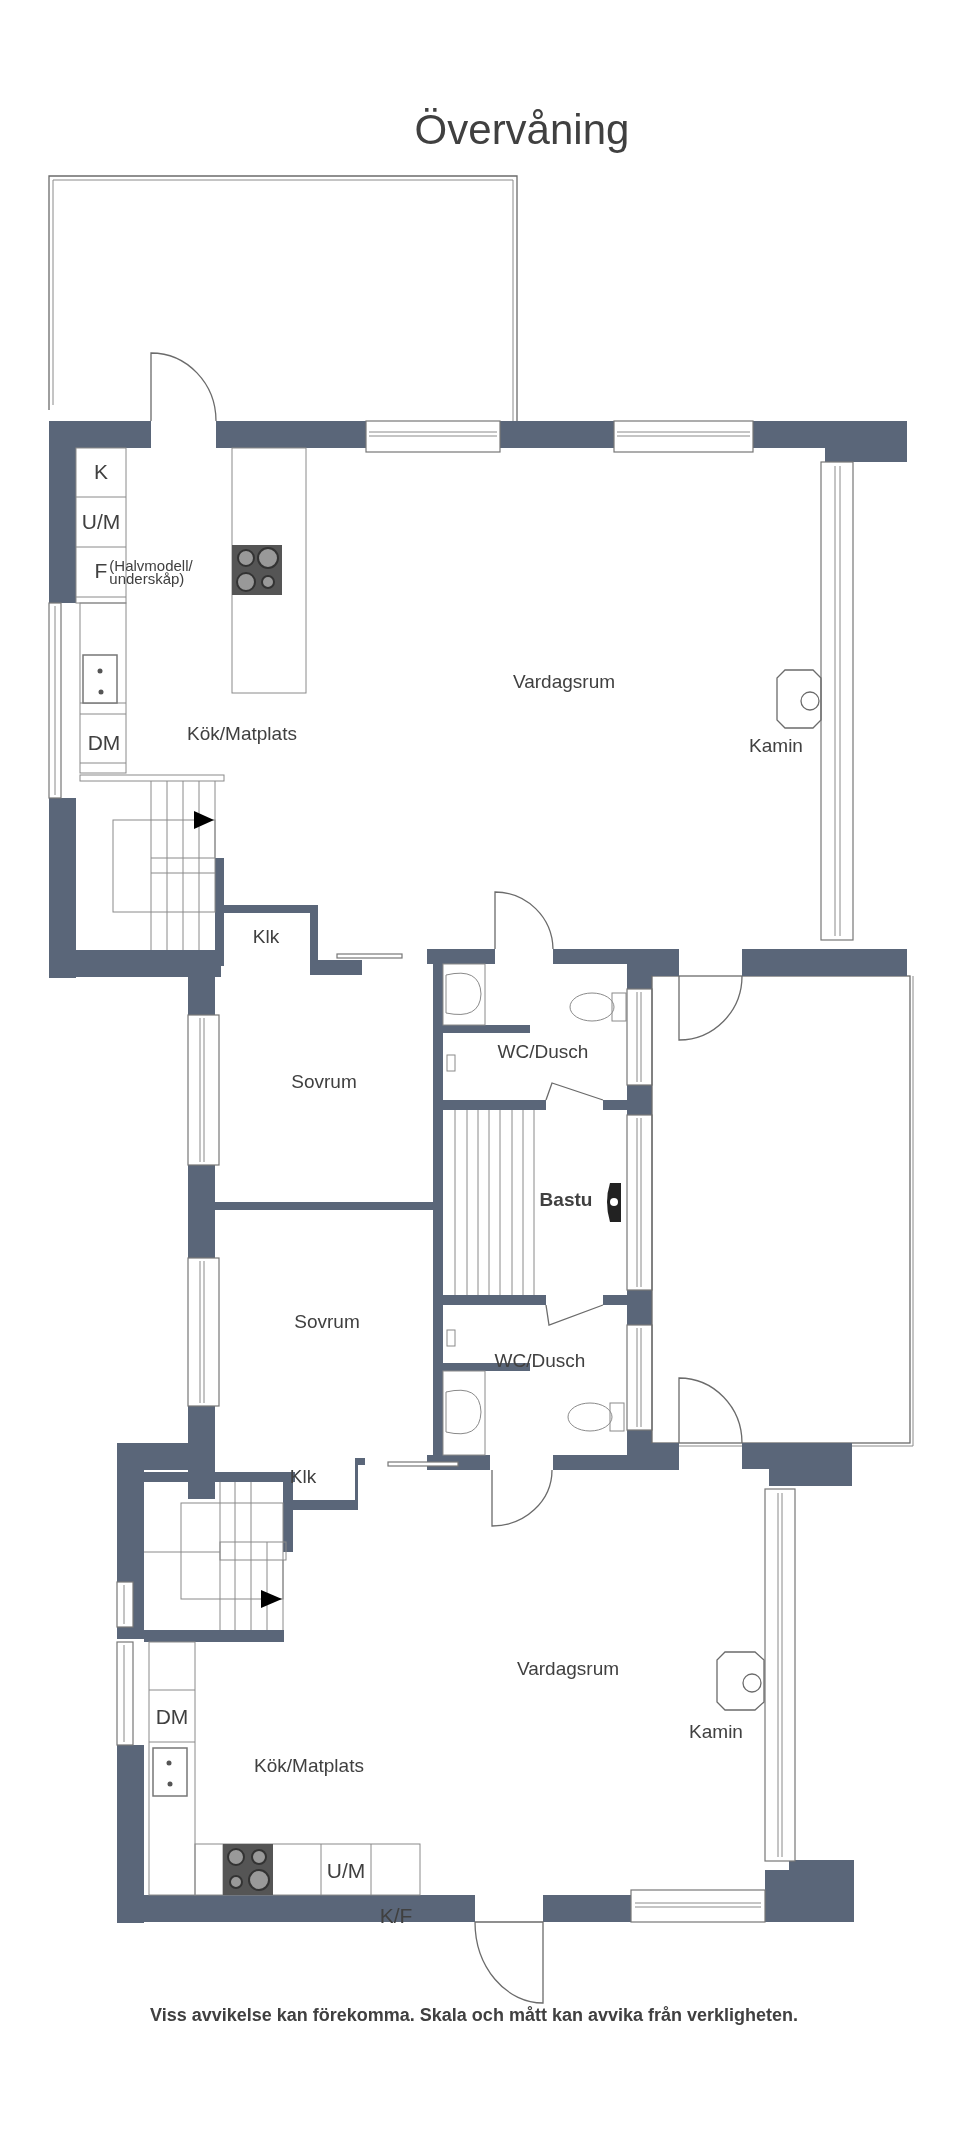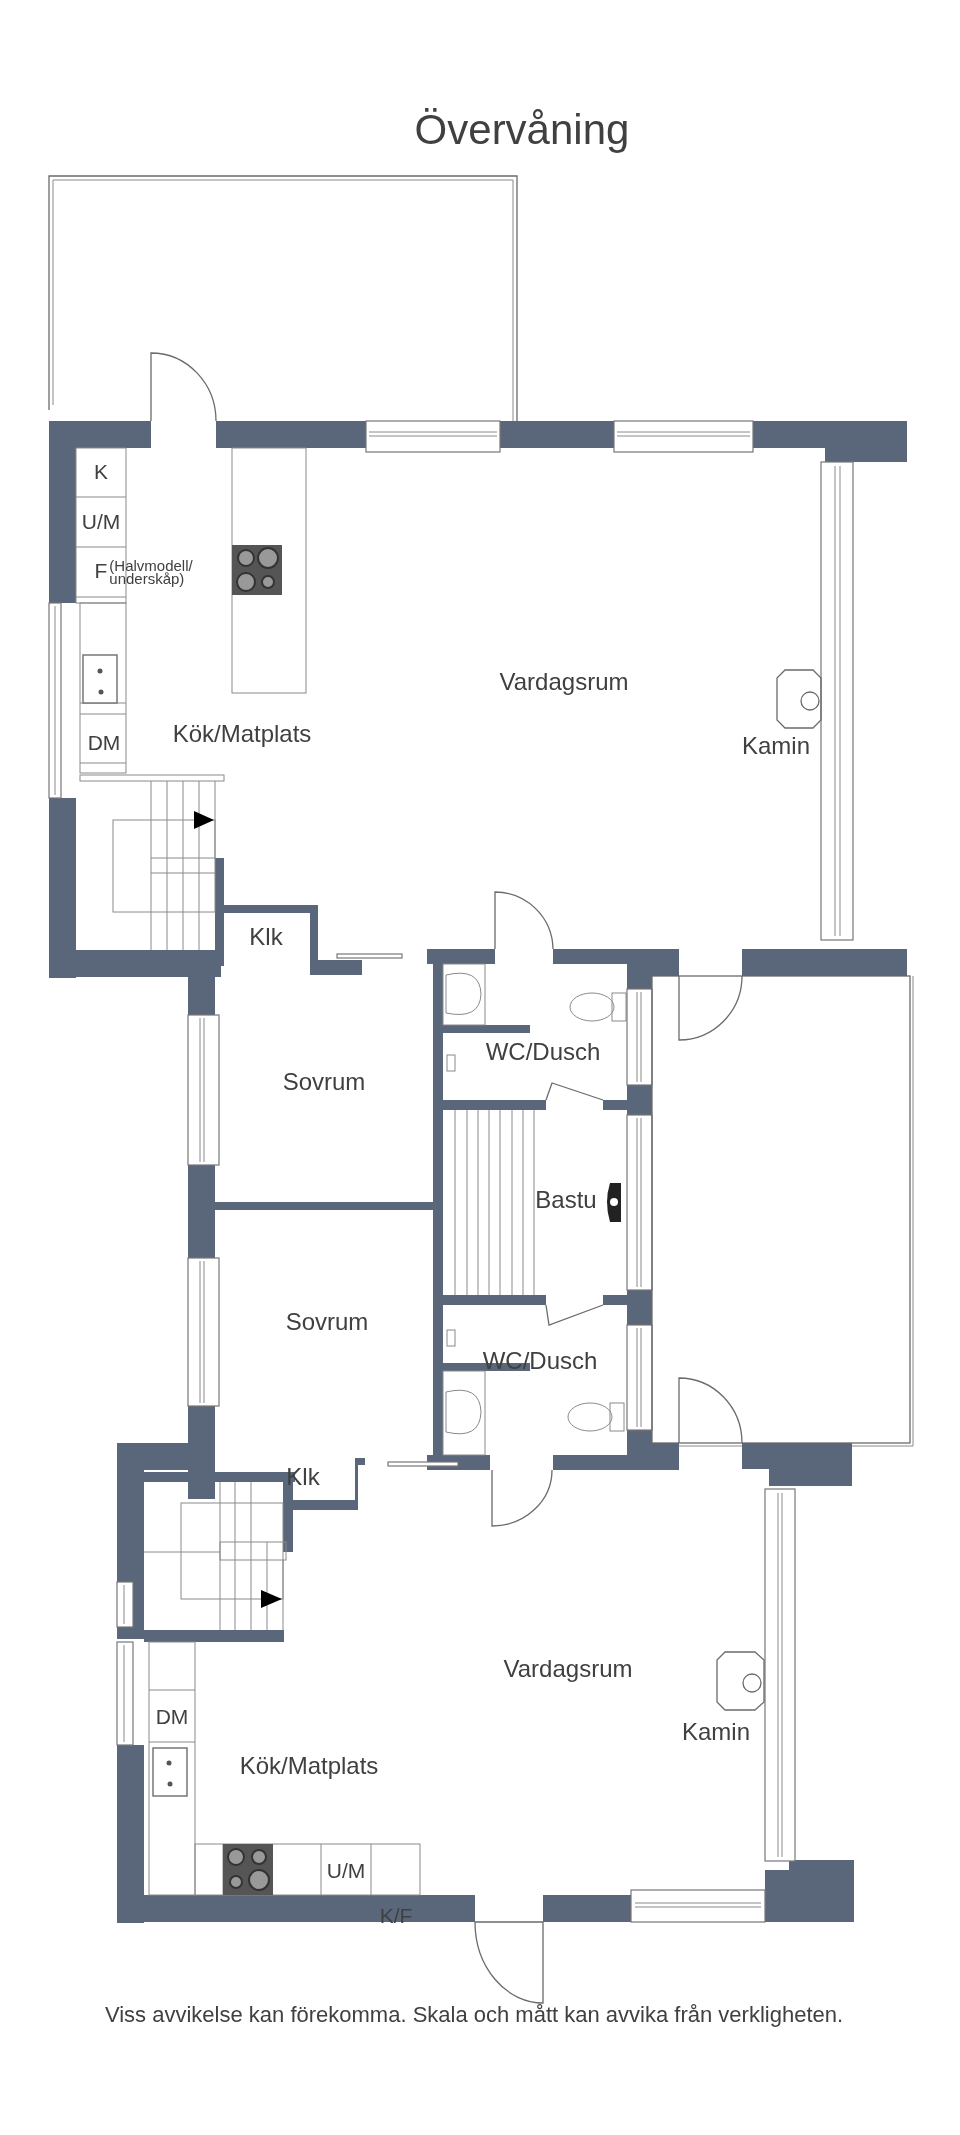--- a/index.html
+++ b/index.html
@@ -3,25 +3,25 @@
 <meta charset="utf-8">
 <style>
   html, body { margin:0; padding:0; background:#ffffff; }
   body { width:960px; height:2135px; position:relative; overflow:hidden; font-family:"Liberation Sans", "DejaVu Sans", sans-serif; color:#111; }
   #plan { position:absolute; left:0; top:0; width:960px; height:2135px; }
   .wall { fill:#5a6679; }
   .line { fill:none; stroke:#6b6b6b; stroke-width:1.3; }
   .thin { fill:none; stroke:#8a8a8a; stroke-width:1; }
   .win { fill:#ffffff; stroke:#777; stroke-width:1.2; }
   .label { position:absolute; transform:translate(-50%,-50%); white-space:nowrap; color:#404040; }
-  .room { font-size:24px; }
+  .room { font-size:19px; }
   .cab { font-size:21px; }
   .small { font-size:15px; line-height:13px; }
   .title { font-size:42px; }
-  .footer { font-size:22px; }
+  .footer { font-size:18px;font-weight:bold; }
 </style>
 </head>
 <body>
 
 <svg id="plan" viewBox="0 0 960 2135" xmlns="http://www.w3.org/2000/svg">
 
   <g>
     <path class="line" d="M49 410 V176 H517 V421"></path>
     <path class="thin" d="M53 405 V180 H513 V421"></path>
   </g>
@@ -293,21 +293,21 @@
   <div>(Halvmodell/</div>
   <div>underskåp)</div>
 </div>
 <div class="label cab" style="left:104px; top:743px;">DM</div>
 <div class="label room" style="left:242px; top:734px;">Kök/Matplats</div>
 <div class="label room" style="left:564px; top:682px;">Vardagsrum</div>
 <div class="label room" style="left:776px; top:746px;">Kamin</div>
 <div class="label room" style="left:266px; top:937px;">Klk</div>
 <div class="label room" style="left:324px; top:1082px;">Sovrum</div>
 <div class="label room" style="left:543px; top:1052px;">WC/Dusch</div>
-<div class="label room" style="left:566px; top:1200px;">Bastu</div>
+<div class="label room" style="left:566px; top:1200px;font-weight:bold;">Bastu</div>
 
 <div class="label room" style="left:327px; top:1322px;">Sovrum</div>
 <div class="label room" style="left:540px; top:1361px;">WC/Dusch</div>
 <div class="label room" style="left:303px; top:1477px;">Klk</div>
 <div class="label room" style="left:568px; top:1669px;">Vardagsrum</div>
 <div class="label room" style="left:716px; top:1732px;">Kamin</div>
 <div class="label cab" style="left:172px; top:1717px;">DM</div>
 <div class="label room" style="left:309px; top:1766px;">Kök/Matplats</div>
 <div class="label cab" style="left:346px; top:1871px;">U/M</div>
 <div class="label cab" style="left:396px; top:1871px;margin-top:45px;">K/F</div>

